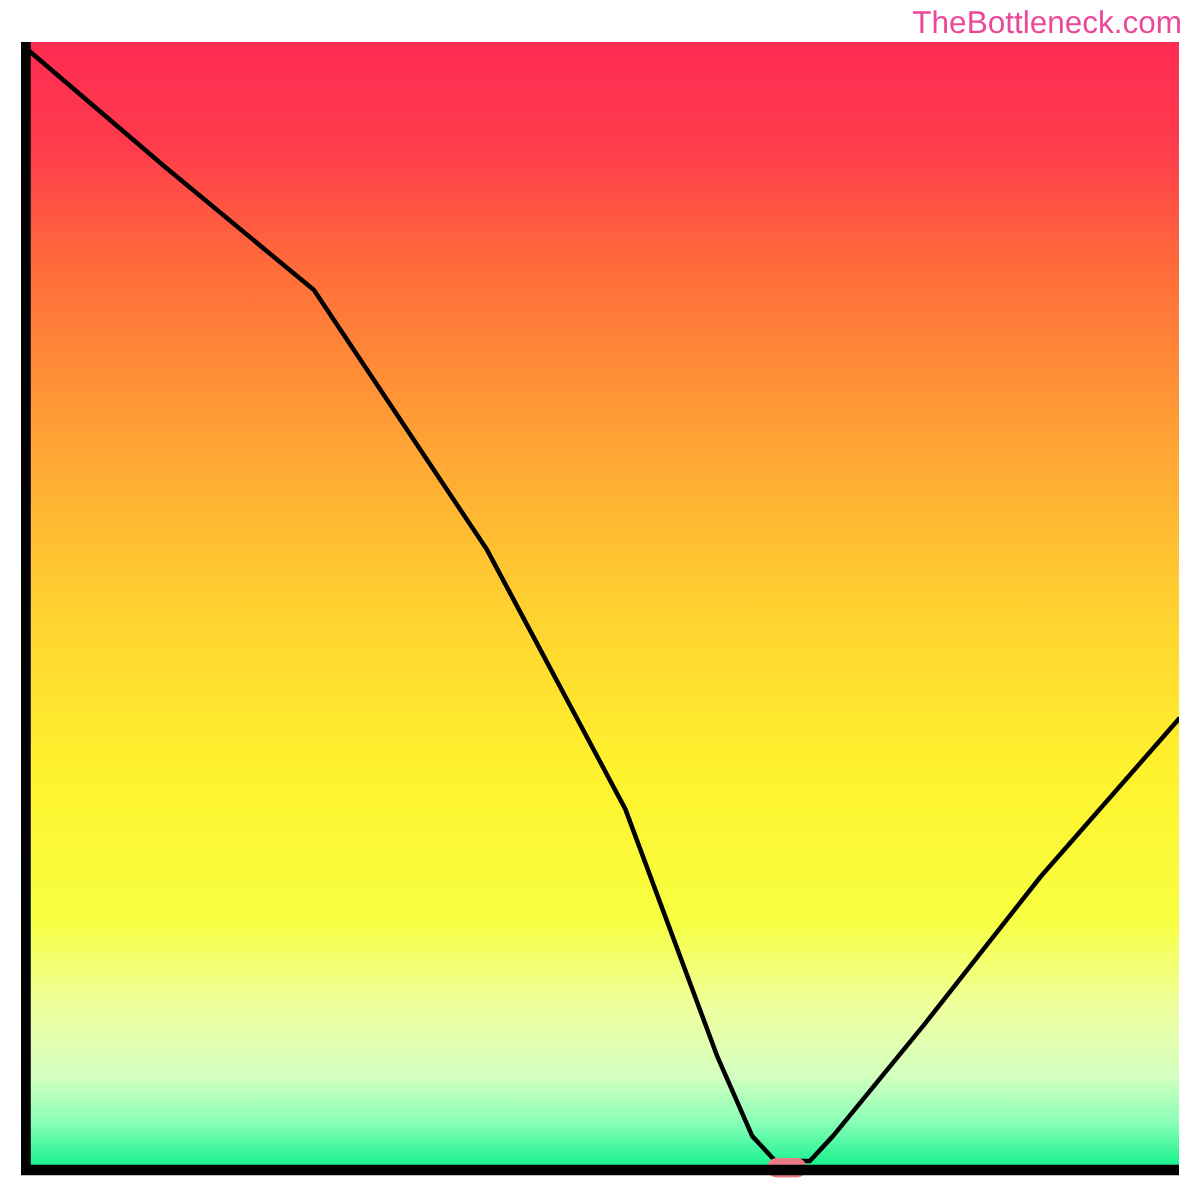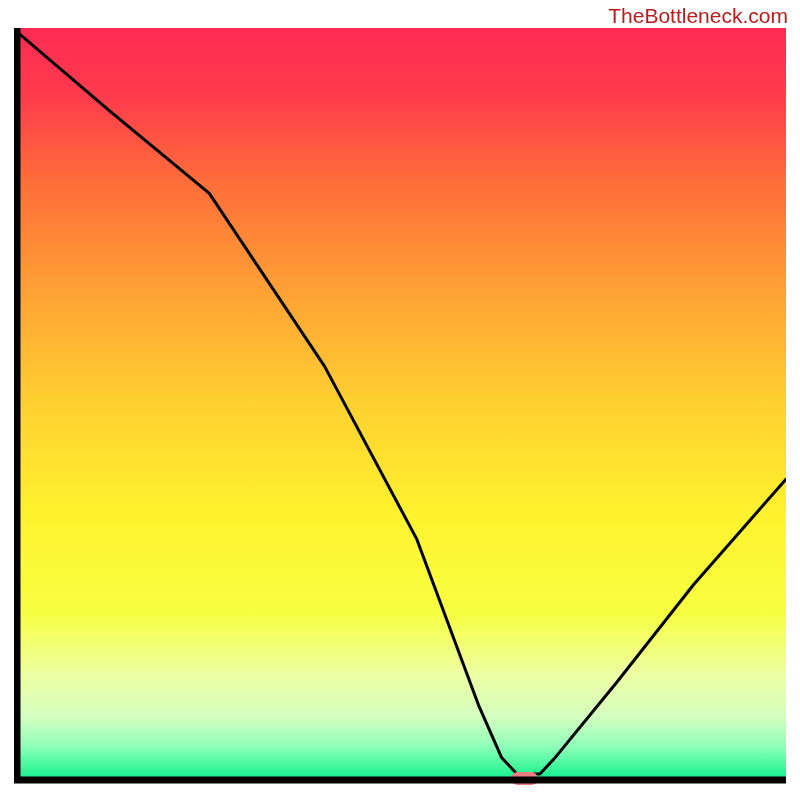--- a/index.html
+++ b/index.html
@@ -10,21 +10,21 @@
     font-family: Arial, sans-serif;
     position: relative;
     overflow: hidden;
   }
   .watermark {
     position: absolute;
     top: 4px;
     right: 12px;
     font-size: 21px;
     font-weight: 500;
-    color: #b91c1c;
+    color: #ec4899;
     z-index: 100;
     letter-spacing: 0;
   }
   .plot-area {
     position: absolute;
     left: 14px;
     top: 28px;
     width: 772px;
     height: 758px;
   }

